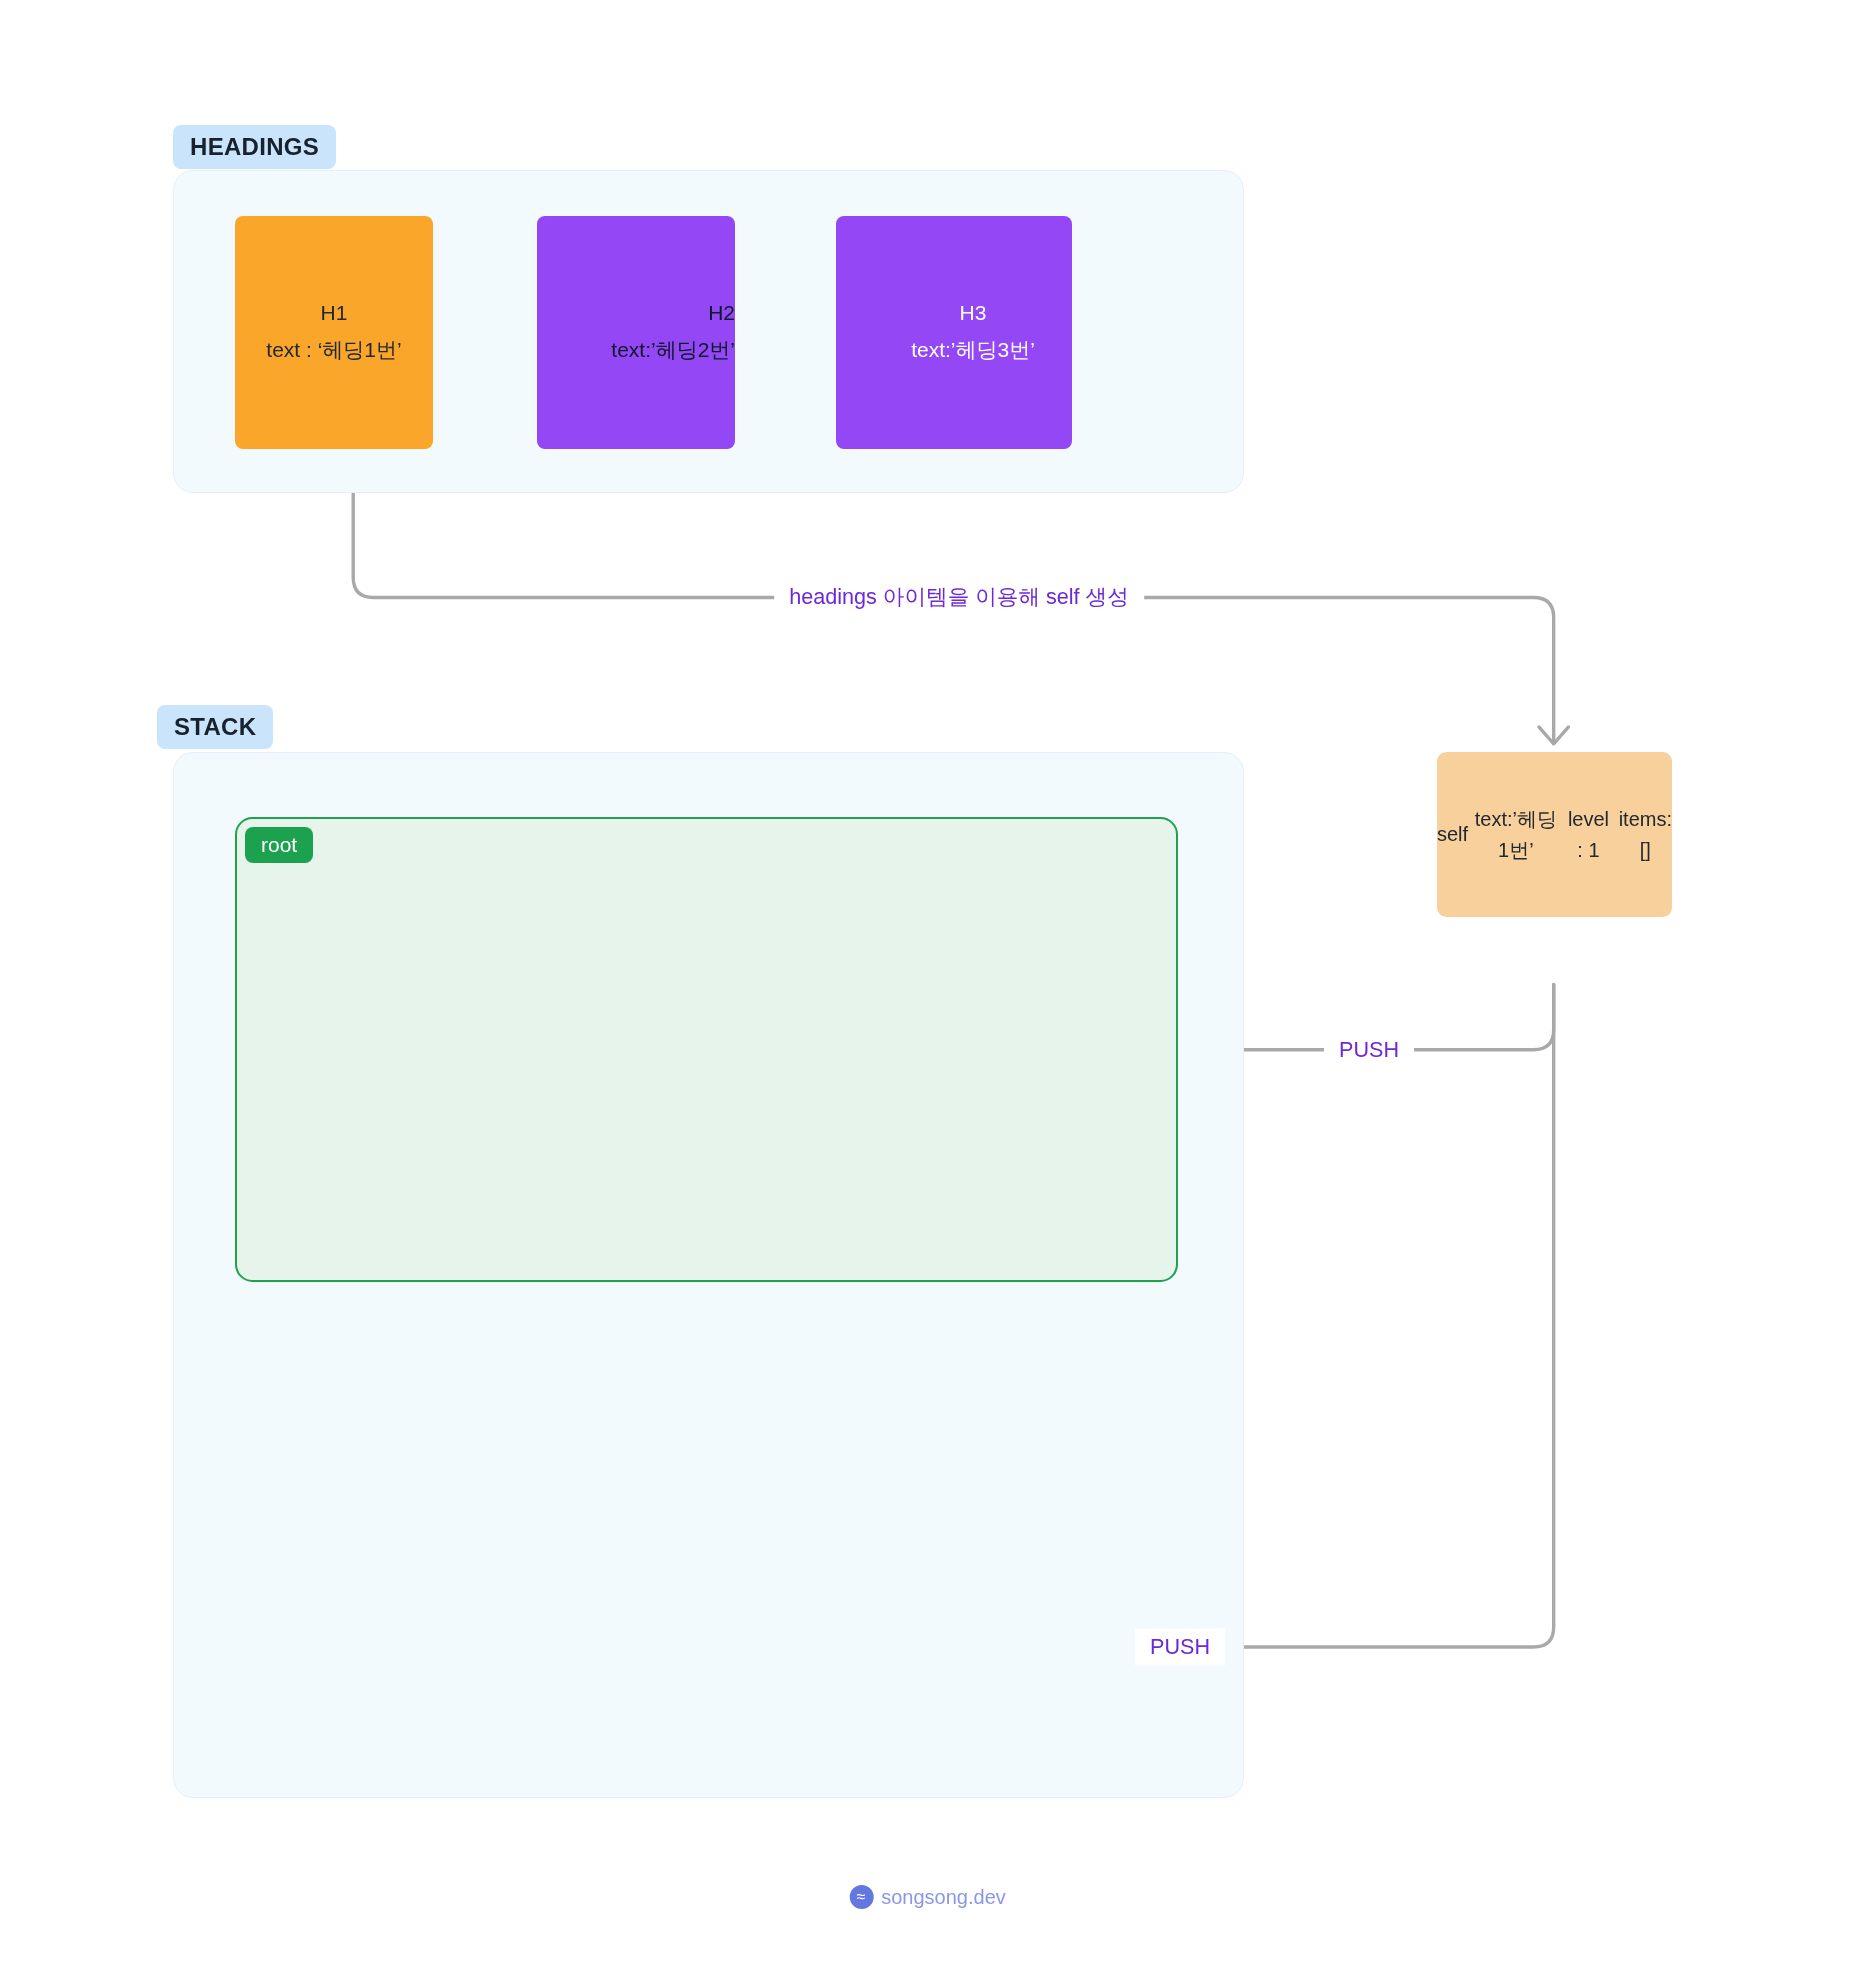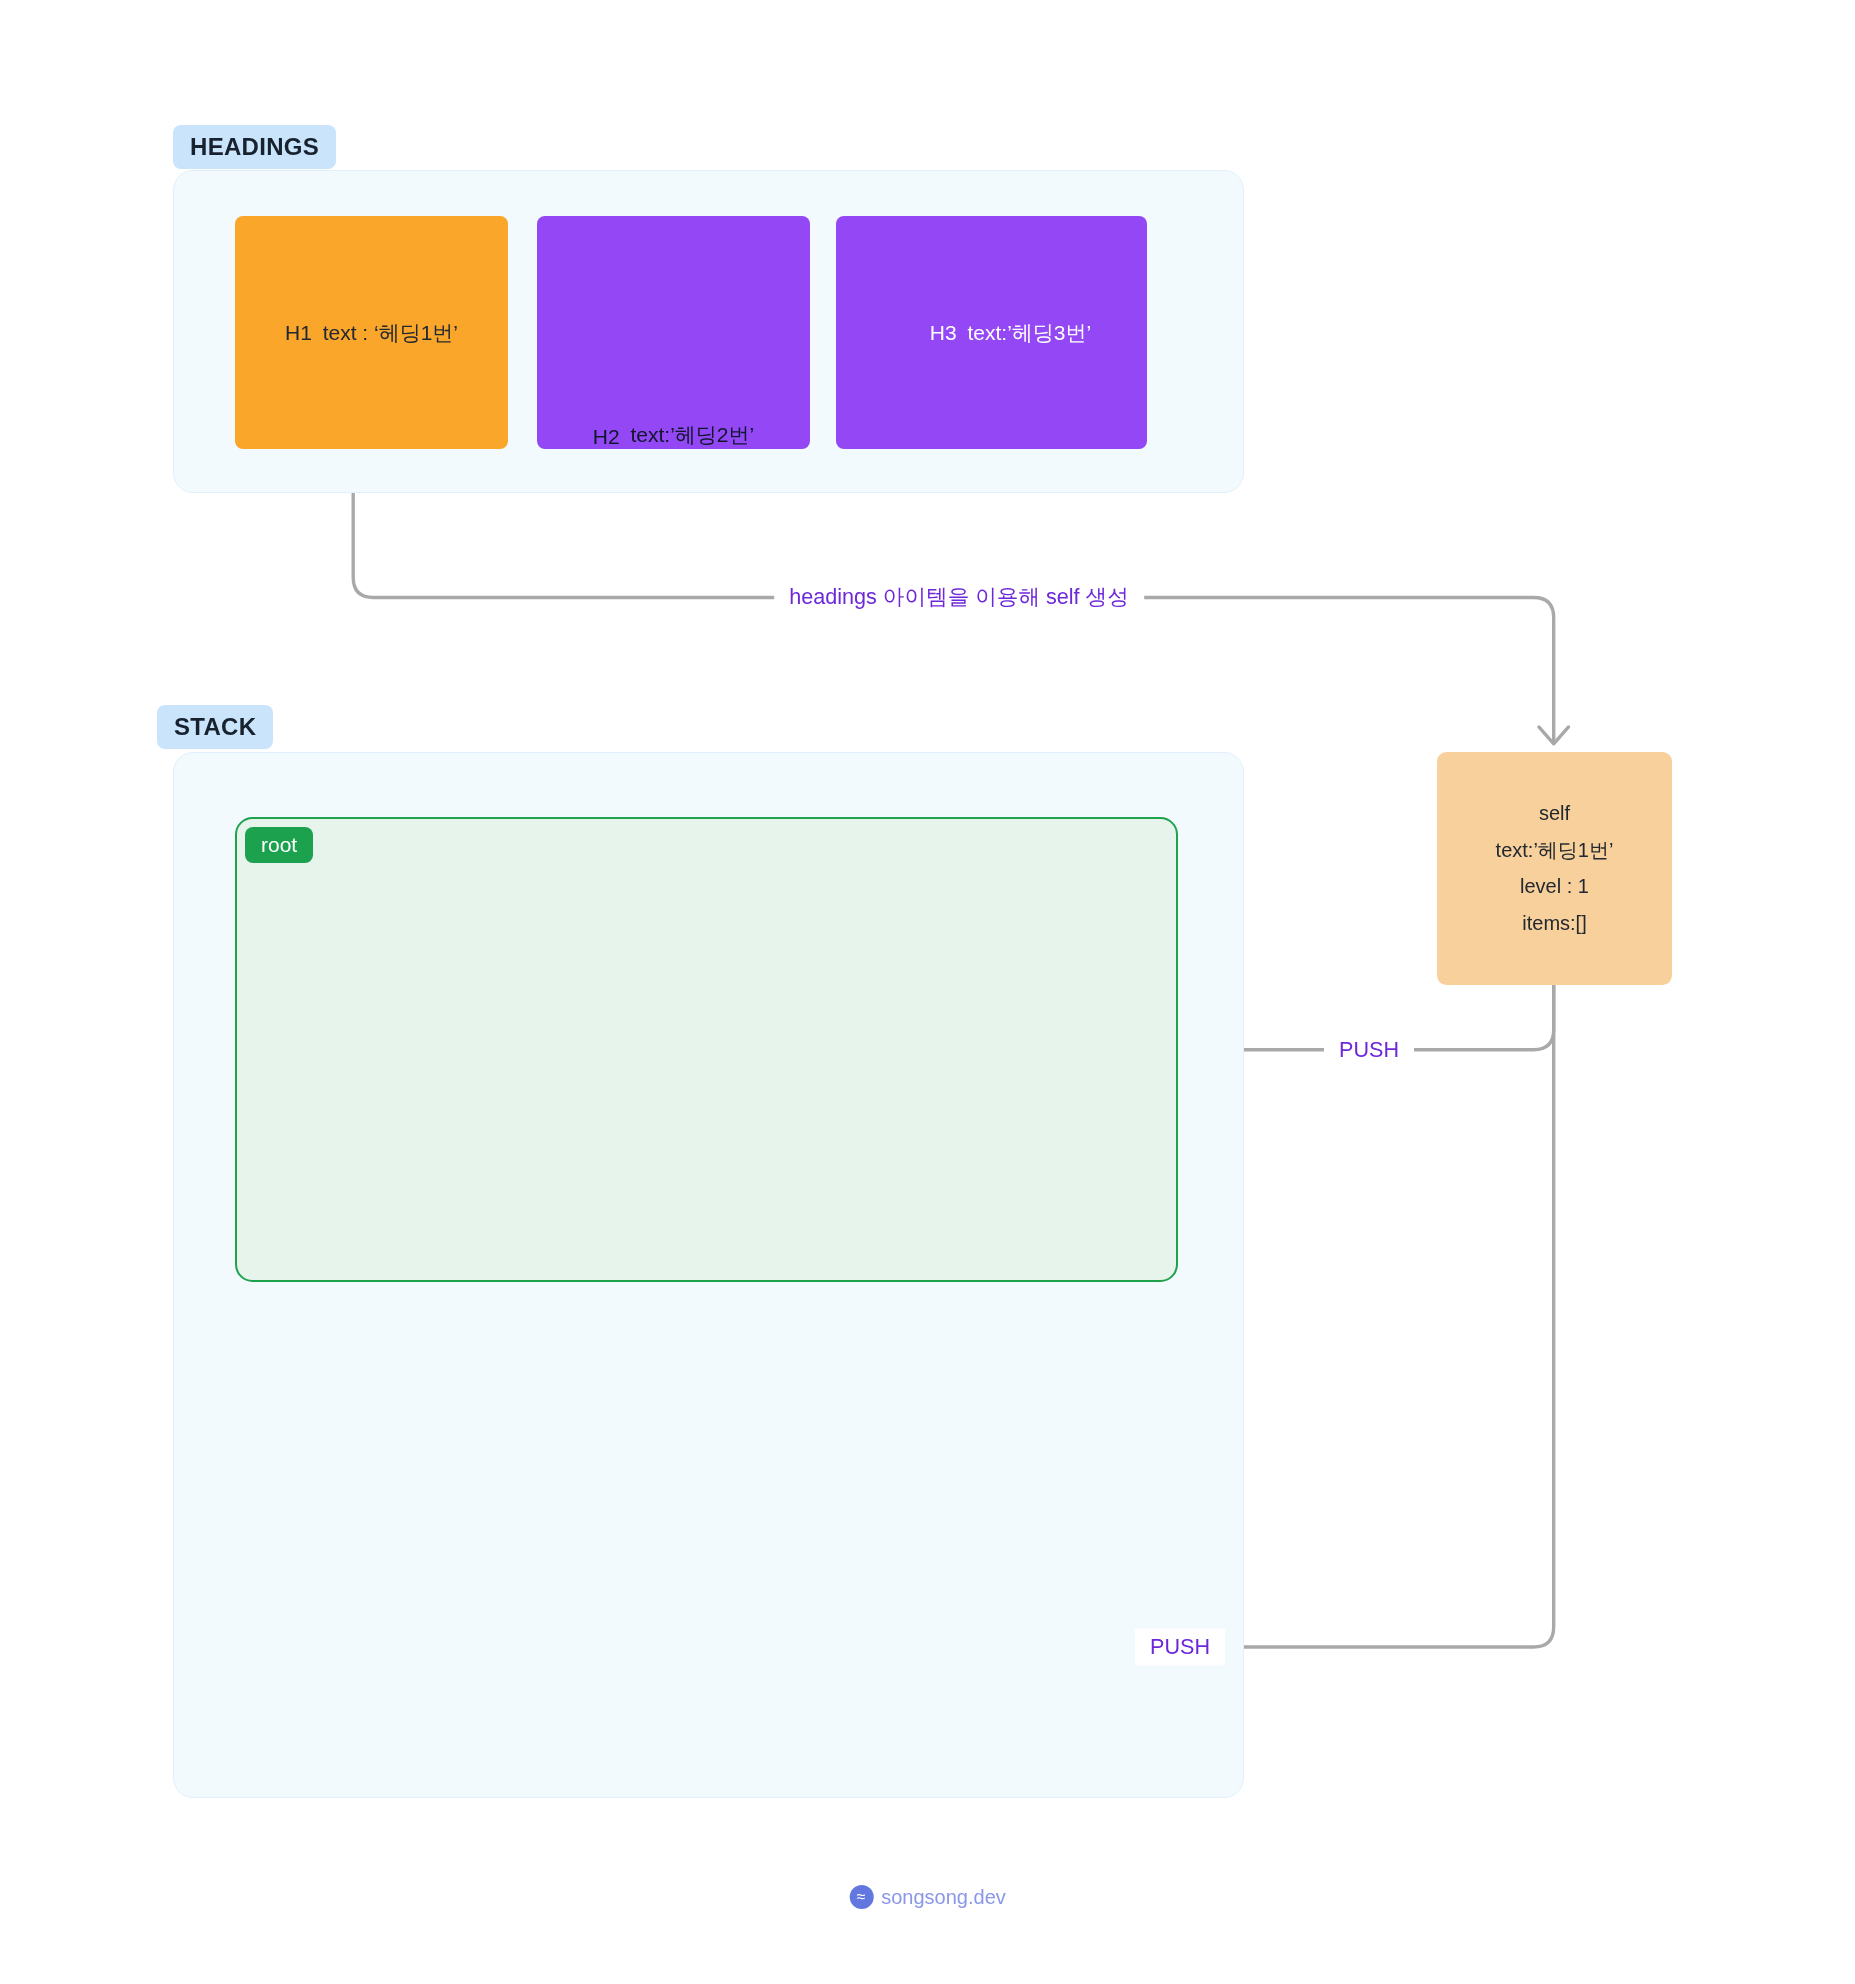--- a/index.html
+++ b/index.html
@@ -32,43 +32,43 @@
     font-size: 24px;
     font-weight: 600;
     padding: 8px 17px;
     border-radius: 8px;
     letter-spacing: 0.3px;
   }
 
   
   .card {
     position: absolute;
-    width: 273px;
+    width: 198px;
     height: 233px;
     border-radius: 8px;
     display: flex;
+    flex-direction: column;
     align-items: center;
     justify-content: center;
     gap: 10.8px;
     font-size: 21px;
     text-align: center;
   }
   .card .card-title { font-weight: 500; }
   .card .card-line  { font-weight: 400; }
 
   
   .self-card {
     position: absolute;
     left: 1437px;
     top: 752px;
     width: 235px;
-    height: 233px;
+    height: 165px;
     border-radius: 9.4px;
     display: flex;
-    flex-direction: column;
     align-items: center;
     justify-content: center;
     gap: 5.4px;
     font-size: 20px;
     color: #22282f;
     line-height: 1.55;
     text-align: center;
   }
 
   

